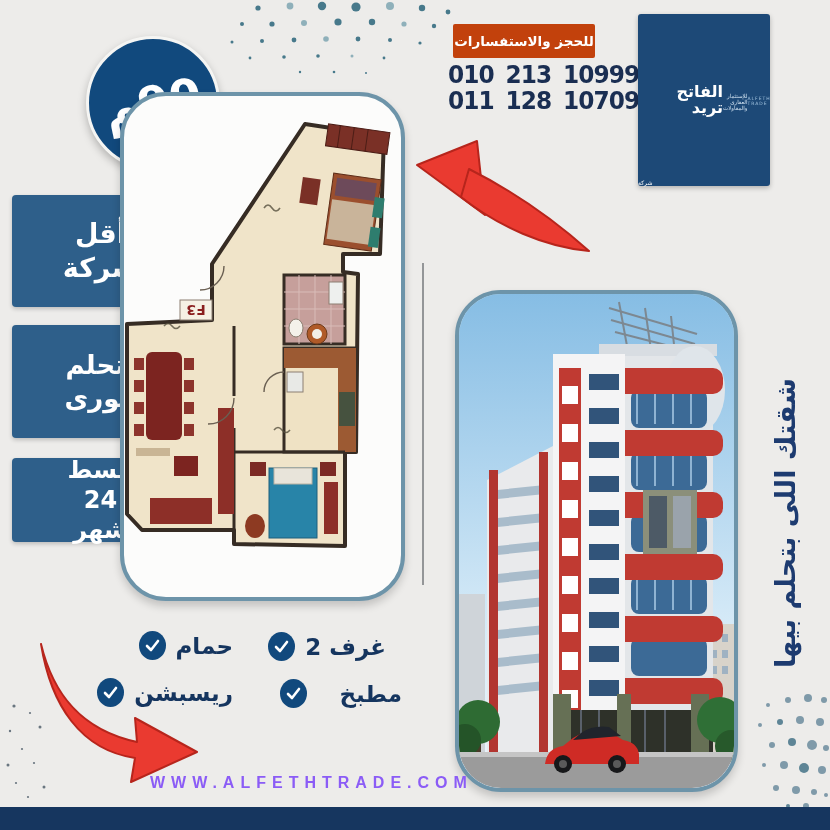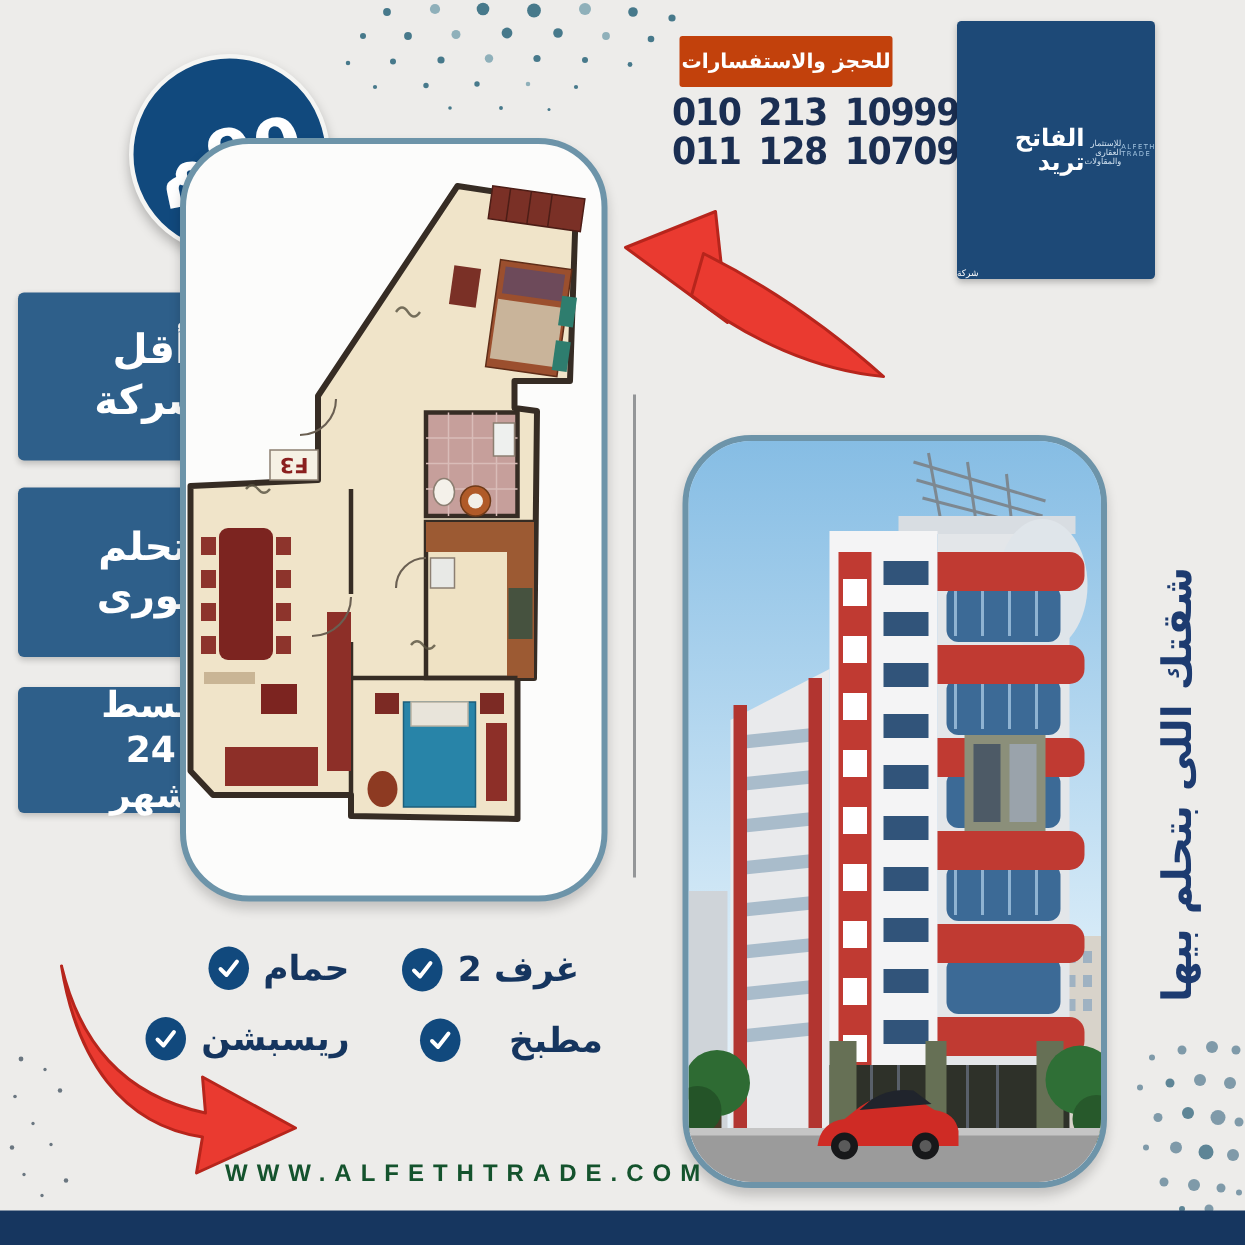--- a/index.html
+++ b/index.html
@@ -86,21 +86,21 @@
     width:27px;height:29px;border-radius:50%;background:#11497d;
     display:flex;align-items:center;justify-content:center;flex:0 0 auto;
   }
   #feat-rooms{top:632px;right:444px;}
   #feat-kitchen{top:679px;right:428px;gap:32px;}
   #feat-bath{top:631px;right:597px;}
   #feat-reception{top:678px;right:597px;justify-content:space-between;}
   
   .website{
     position:absolute;left:150px;top:774px;width:330px;
-    color:#14532d;font-size:16px;font-weight:700;letter-spacing:6px;
+    color:#8b5cf6;font-size:16px;font-weight:700;letter-spacing:6px;
     font-family:"Liberation Sans",sans-serif;white-space:nowrap;
   }
   .bottom-bar{
     position:absolute;left:0;top:807px;width:830px;height:23px;
     background:#16365f;
   }
   .abs{position:absolute;}
 </style>
 </head>
 <body>

